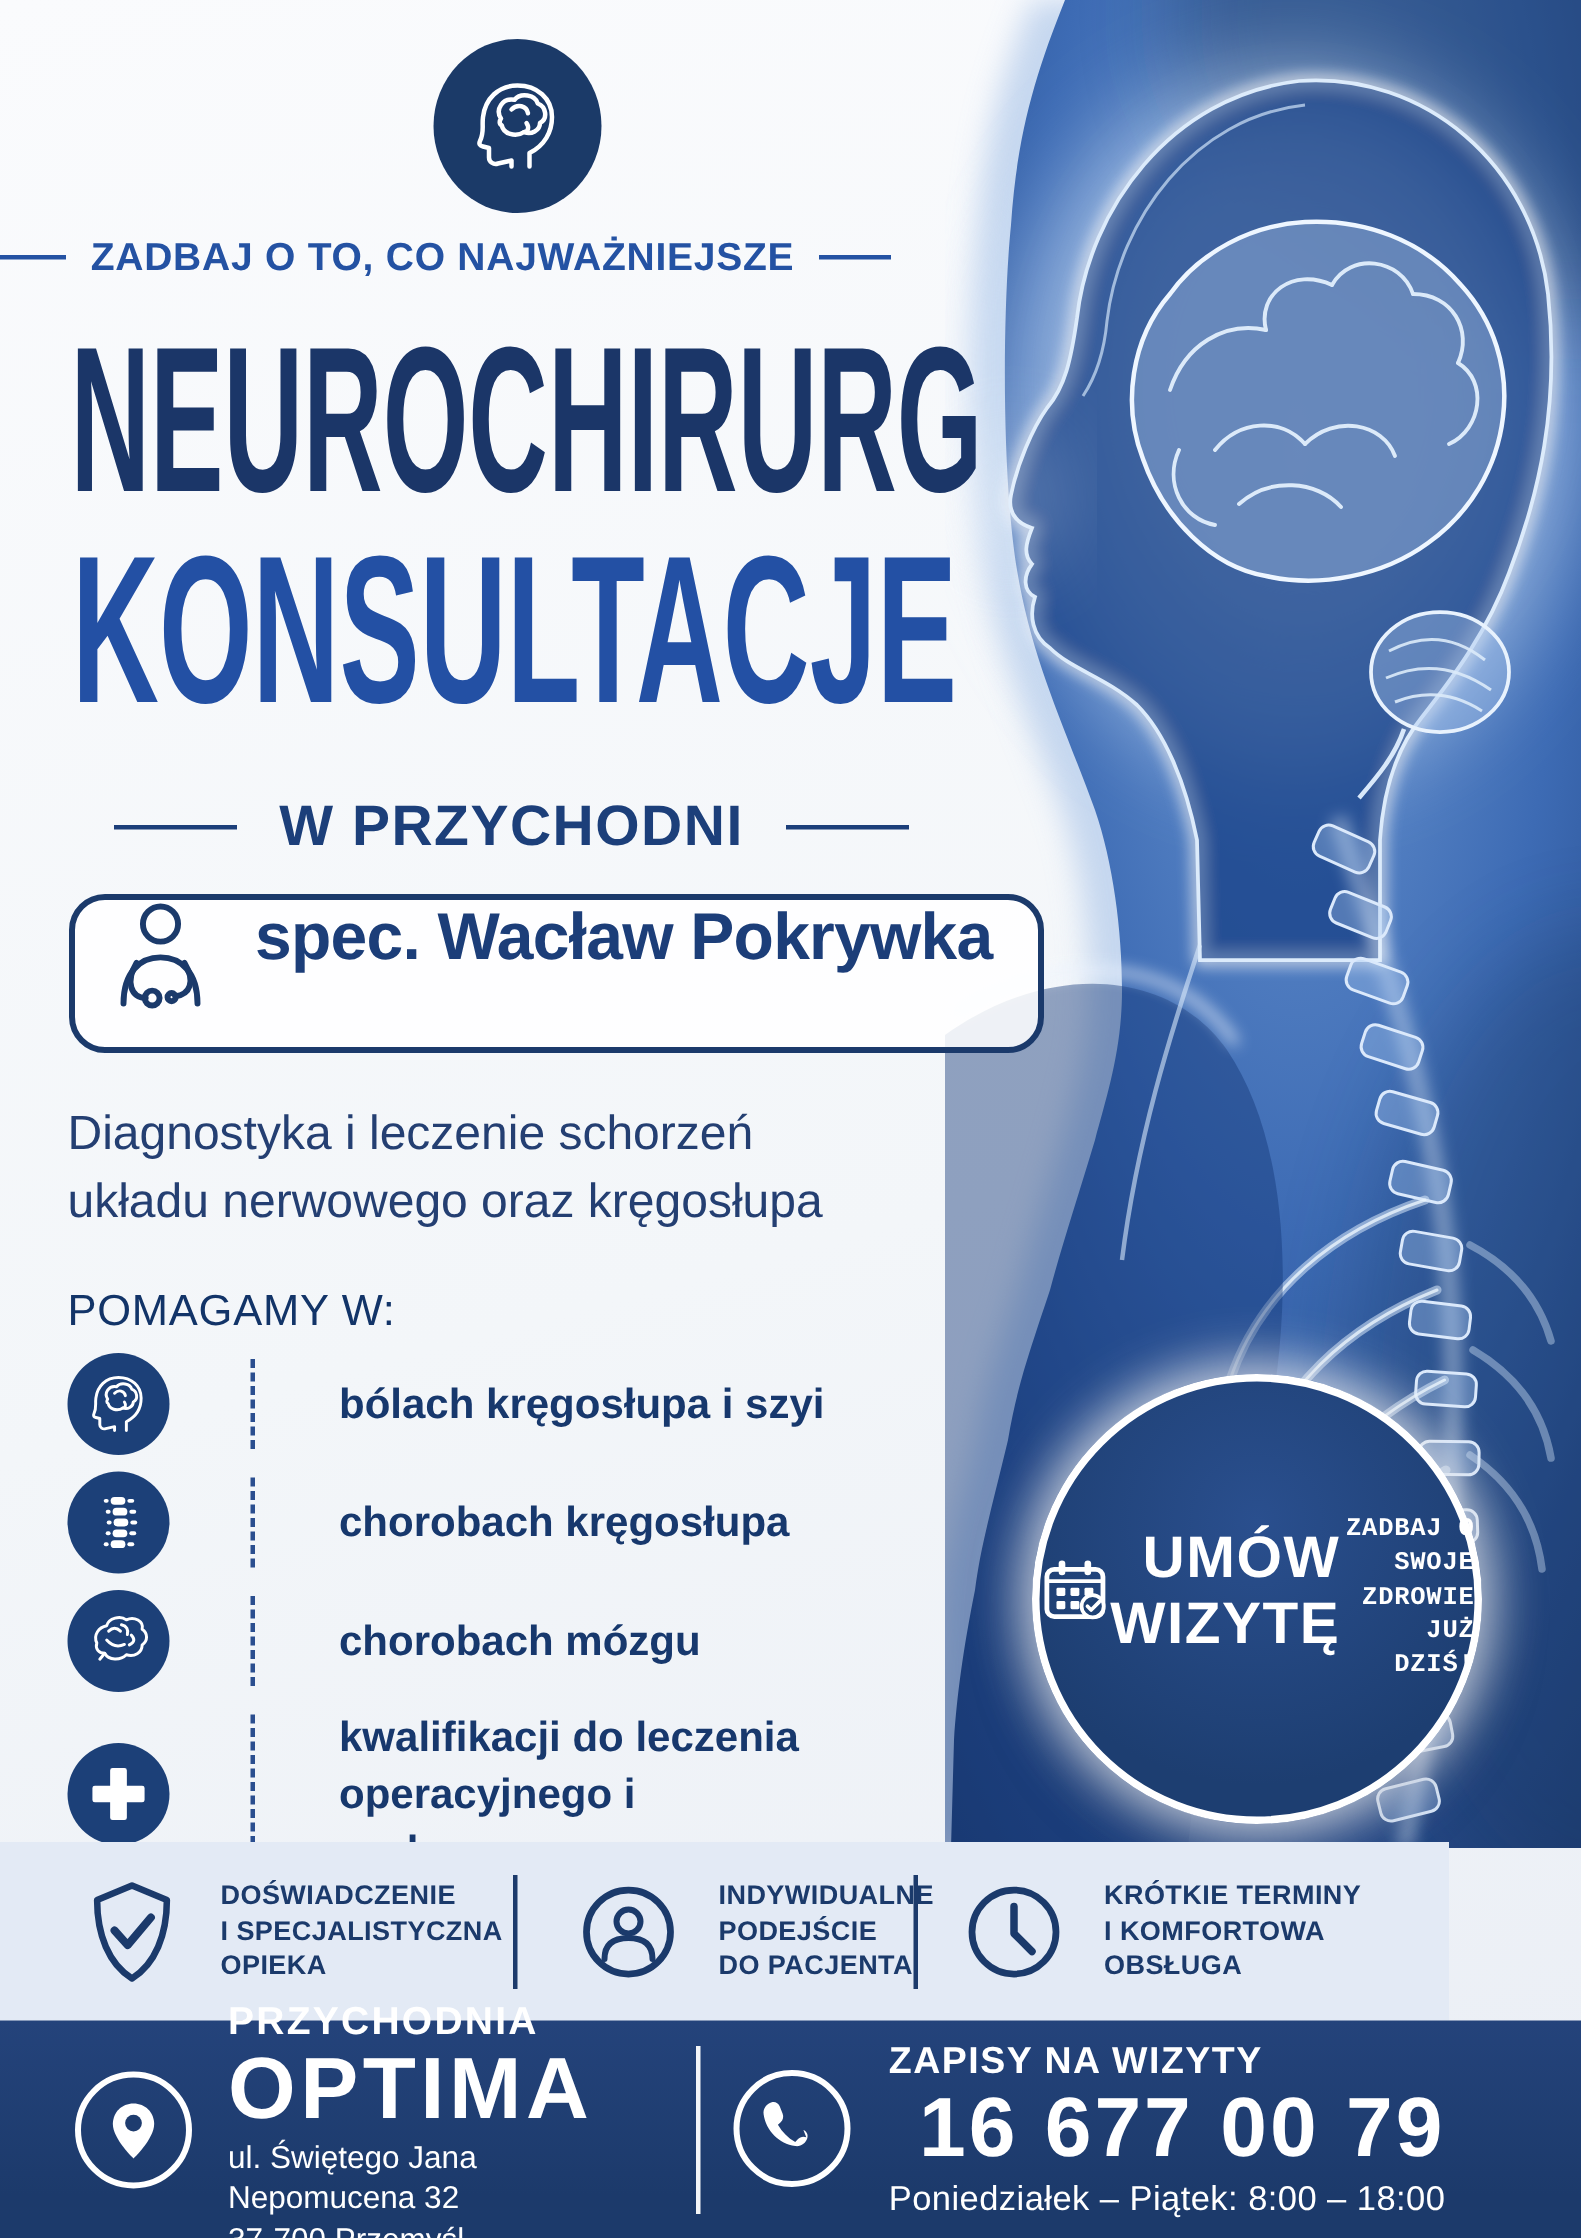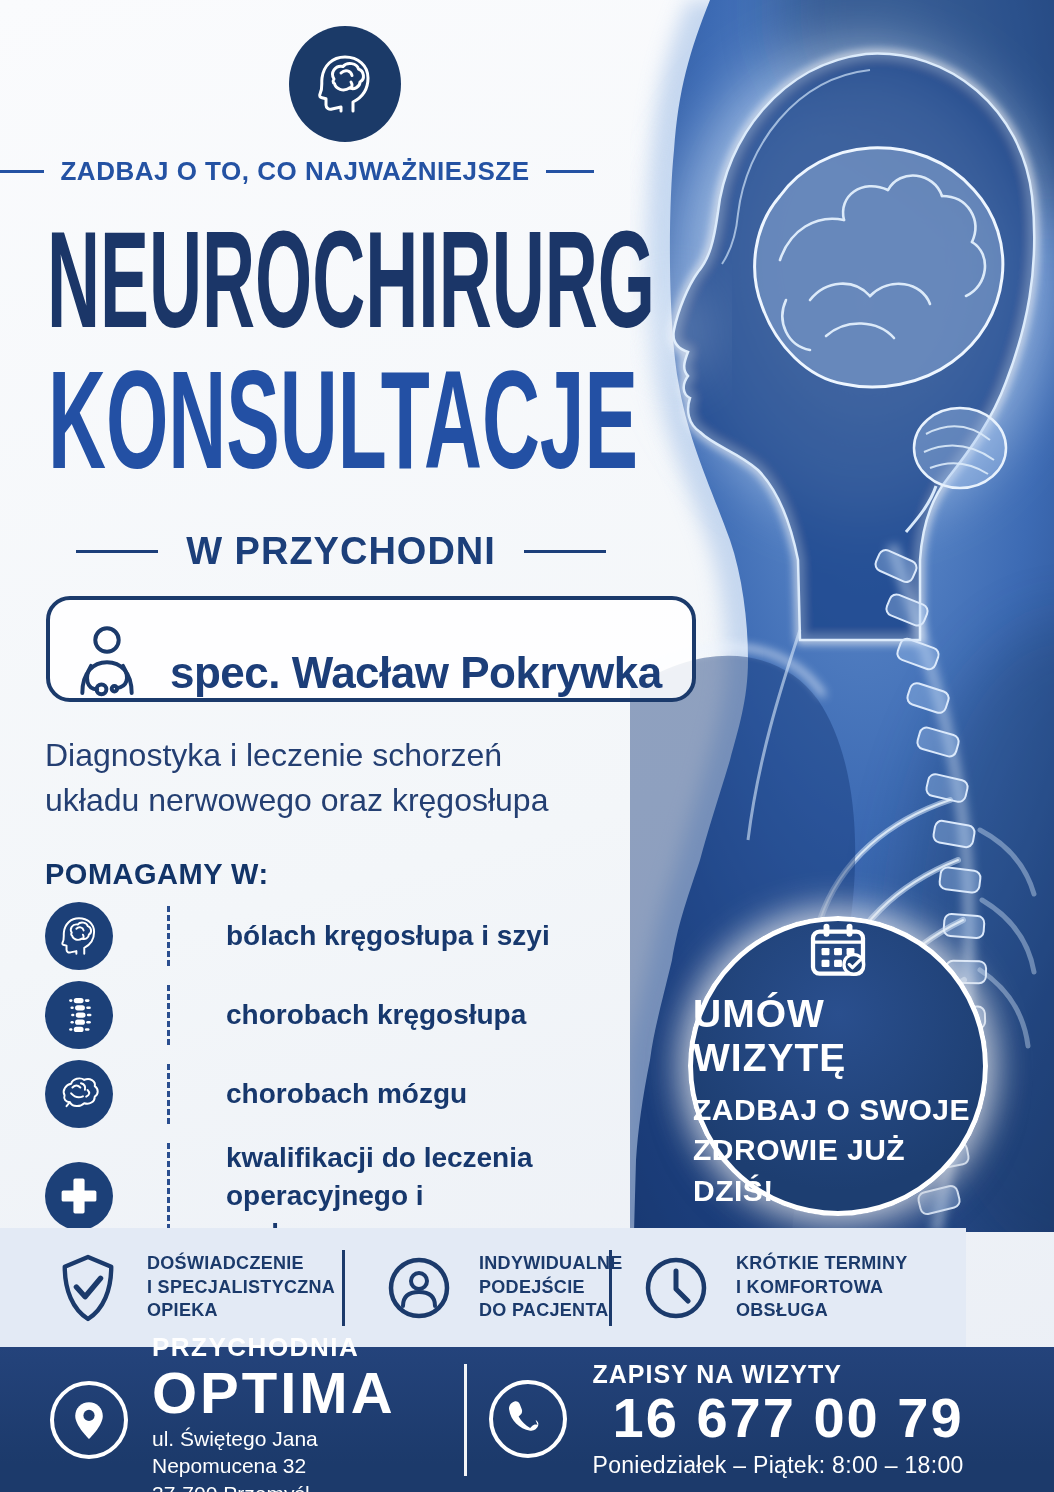--- a/index.html
+++ b/index.html
@@ -31,49 +31,49 @@
   .wprzy-row{
     position:absolute;left:45px;top:530px;width:592px;
     display:flex;align-items:center;justify-content:center;gap:28px;
   }
   .wprzy-row .dash{width:82px;height:3px;background:#1c3f7a;flex:none;}
   .wprzy{font-size:38px;font-weight:bold;color:#1c3f7a;letter-spacing:1px;white-space:nowrap;}
   
   .doctor-box{
     position:absolute;left:46px;top:596px;width:650px;height:106px;box-sizing:border-box;
     border:4px solid #1b3a6b;border-radius:24px;background:rgba(255,255,255,.85);
-    display:flex;align-items:flex-end;padding:0 20px;gap:26px;
+    display:flex;align-items:flex-start;padding:0 20px;gap:26px;
   }
   .doctor-box svg{width:74px;height:74px;color:#1b3a6b;flex:none;}
   .doctor-name{font-size:44px;font-weight:bold;color:#1c3e79;letter-spacing:-.5px;white-space:nowrap;}
   
   .description{position:absolute;left:45px;top:733px;font-size:32px;line-height:1.42;color:#243f72;}
   
-  .help-heading{position:absolute;left:45px;top:858px;font-size:29px;font-weight:bold;color:#123468;letter-spacing:.5px;}
+  .help-heading{position:absolute;left:45px;top:858px;font-size:29px;font-weight:normal;color:#123468;letter-spacing:.5px;}
   .help-list{position:absolute;left:45px;top:902px;width:560px;display:flex;flex-direction:column;gap:11px;}
   .help-item{display:flex;align-items:center;min-height:68px;gap:28px;}
   .help-ico{
     width:68px;height:68px;border-radius:50%;background:#1c4078;flex:none;
     display:flex;align-items:center;justify-content:center;
   }
   .help-ico svg{width:42px;height:42px;color:#fff;}
   .help-sep{width:0;border-left:3px dashed #2a4e8f;align-self:stretch;margin:4px 28px 4px 26px;flex:none;}
   .help-label{font-size:28px;font-weight:bold;color:#17386d;line-height:1.35;max-width:430px;}
   
   .visit-badge{
     position:absolute;left:688px;top:916px;width:300px;height:300px;border-radius:50%;
     background:radial-gradient(circle at 50% 32%,#2a4f8e 0%,#1d3e71 72%);
     border:5px solid #fff;box-sizing:border-box;
     box-shadow:0 0 34px 8px rgba(255,255,255,.75), 0 12px 42px rgba(15,35,75,.38);
-    display:flex;flex-direction:column;align-items:center;justify-content:center;
-    text-align:left;color:#fff;z-index:5;
+    display:flex;flex-direction:row;align-items:center;justify-content:center;
+    text-align:right;color:#fff;z-index:5;
   }
   .visit-badge svg.cal{width:96px;height:90px;color:#fff;margin-bottom:10px;}
   .visit-title{font-size:39px;font-weight:bold;letter-spacing:1px;margin-bottom:10px;}
-  .visit-sub{font-size:30px;font-weight:bold;letter-spacing:.5px;line-height:1.35;}
+  .visit-sub{font-size:17px;font-weight:bold;letter-spacing:.5px;line-height:1.35;font-family:Liberation Mono, monospace;}
   
   .strip{
     position:absolute;left:0;top:1228px;width:966px;height:119px;background:#e3eaf5;
     display:flex;align-items:center;z-index:6;
   }
   .feature{display:flex;align-items:center;gap:28px;}
   .feature svg{color:#1b3a6b;flex:none;}
   .f-shield{width:62px;height:72px;}
   .f-round{width:64px;height:64px;}
   .feature-text{font-size:18px;font-weight:bold;color:#1b3a6b;line-height:1.33;letter-spacing:.3px;}

